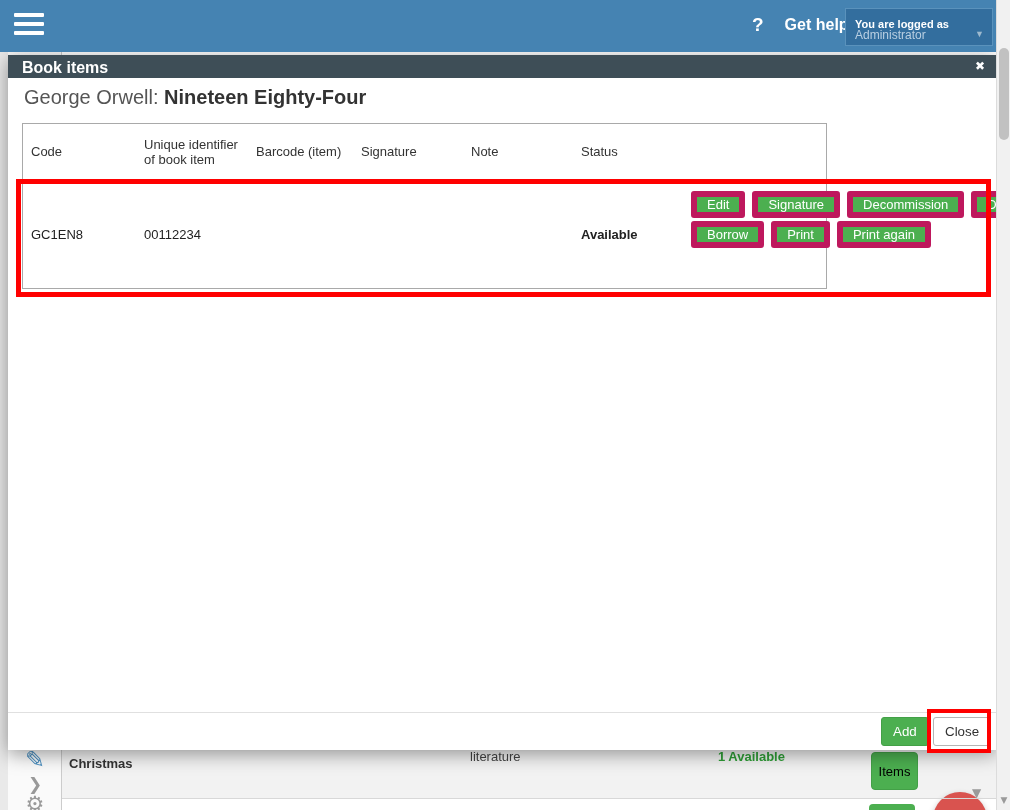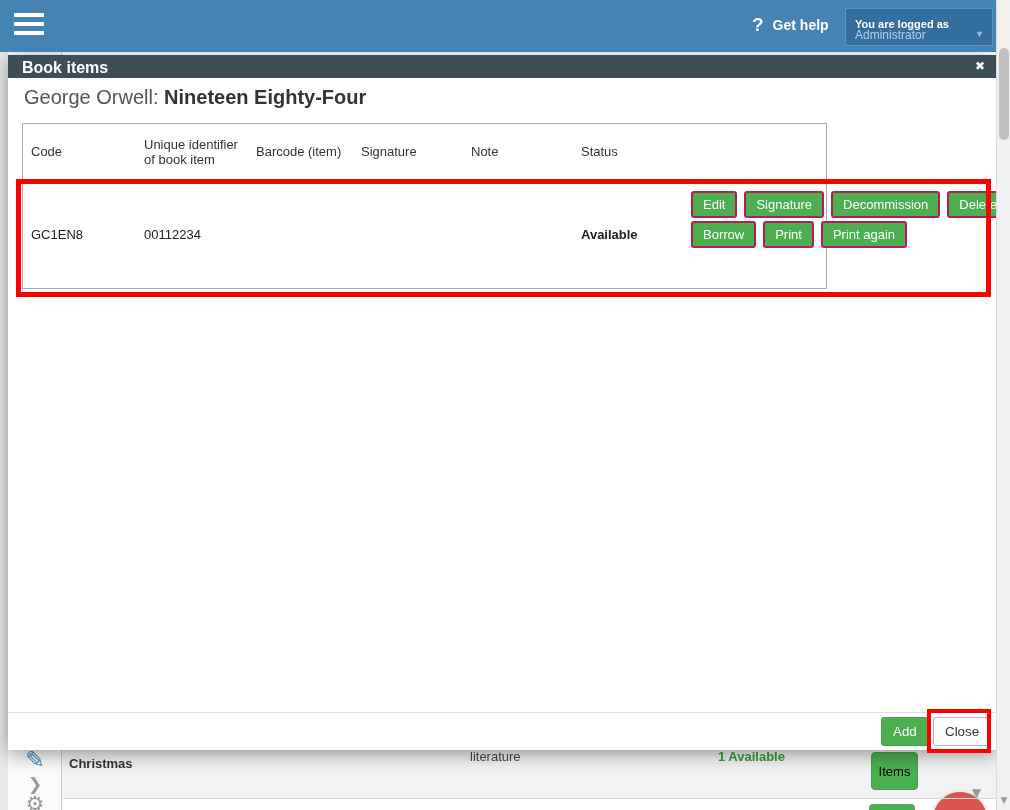--- a/index.html
+++ b/index.html
@@ -9,21 +9,21 @@
 
   
   .topbar { position:absolute; left:0; top:0; width:996px; height:52px; background:#4583b2; z-index:30; }
   .menu-btn { position:absolute; left:14px; top:13px; width:30px; height:26px; cursor:pointer; }
   .menu-btn span { display:block; width:30px; height:4px; background:#fff; border-radius:1px; margin-bottom:5px; }
   .searchbox { position:absolute; left:88px; top:10px; width:567px; height:32px; background:rgba(255,255,255,0.16); border-radius:7px; display:flex; align-items:center; padding-left:14px; }
   .searchbox .mag { width:14px; height:14px; margin-right:10px; flex:0 0 auto; }
   .search-ph { color:#b9d2e4; font-size:14px; }
   .gethelp { position:absolute; left:752px; top:14px; display:flex; align-items:center; cursor:pointer; }
   .gethelp .qmark { color:#fff; font-size:19px; font-weight:bold; margin-right:9px; }
-  .gethelp .ghl { color:#fff; font-size:14px; font-weight:bold; }
+  .gethelp .ghl { color:#fff; font-size:16px; font-weight:bold;margin-left:12px; }
   .account { position:absolute; left:845px; top:8px; width:148px; height:38px; background:#336e9e; border:1px solid #5a92bc; cursor:pointer; }
   .account .l1 { position:absolute; left:9px; top:9px; color:#fff; font-size:11px; font-weight:bold; }
   .account .l2 { position:absolute; left:9px; top:19px; color:#b9cfe2; font-size:12px; }
   .account .caret { position:absolute; right:8px; top:20px; color:#9db9ce; font-size:9px; }
 
   
   .scrollbar { position:absolute; left:996px; top:0; width:14px; height:810px; background:#f1f1f1; border-left:1px solid #dcdcdc; z-index:40; }
   .scroll-thumb { position:absolute; left:2px; top:48px; width:10px; height:92px; background:#c1c1c1; border-radius:5px; }
   .scroll-arrow-bottom { position:absolute; left:1px; top:795px; width:12px; text-align:center; color:#9a9a9a; font-size:9px; font-family:"DejaVu Sans", sans-serif; }
 
@@ -56,21 +56,21 @@
   .tbl { position:absolute; left:14px; top:68px; width:805px; border:1px solid #a9a9a9; }
   .trow { display:grid; grid-template-columns:113px 112px 105px 110px 110px 1fr; }
   .thead { height:56px; border-bottom:1px solid #a9a9a9; }
   .thead .cell { display:flex; align-items:center; padding-left:8px; padding-right:6px; color:#333; line-height:15px; }
   .tbody { position:relative; height:108px; }
   .tbody .cell { display:flex; align-items:center; padding-left:8px; color:#222; }
   .status-ok { color:#2e9e36; font-weight:bold; }
 
   .actions { position:absolute; left:668px; top:11px; }
   .act-row { display:flex; gap:7px; margin-bottom:3px; }
-  .gbtn { background:#4caf50; border:2px solid #be185d; border-radius:3px; color:#fff; font-size:13px; padding:2px 10px; height:27px; display:flex; align-items:center; cursor:pointer; font-family:"Liberation Sans", sans-serif; }
+  .gbtn { background:#4caf50; border:6px solid #be185d; border-radius:3px; color:#fff; font-size:13px; padding:2px 10px; height:27px; display:flex; align-items:center; cursor:pointer; font-family:"Liberation Sans", sans-serif; }
 
   .modal-ft { position:absolute; left:0; top:657px; width:988px; height:38px; border-top:1px solid #e0e0e0; background:#fff; }
   .add-btn { position:absolute; left:873px; top:4px; background:#4caf50; border:1px solid #43a047; border-radius:3px; color:#fff; padding:6px 11px; cursor:pointer; }
   .close-btn { position:absolute; left:925px; top:4px; background:#fff; border:1px solid #b5b5b5; border-radius:3px; color:#333; padding:6px 11px; cursor:pointer; }
 
   
   .hl { position:absolute; border:5px solid #ff0000; background:transparent; z-index:20; pointer-events:none; }
   .hl-row { left:16px; top:179px; width:975px; height:118px; }
   .hl-close { left:927px; top:709px; width:64px; height:44px; border-width:4px; }
 </style>

